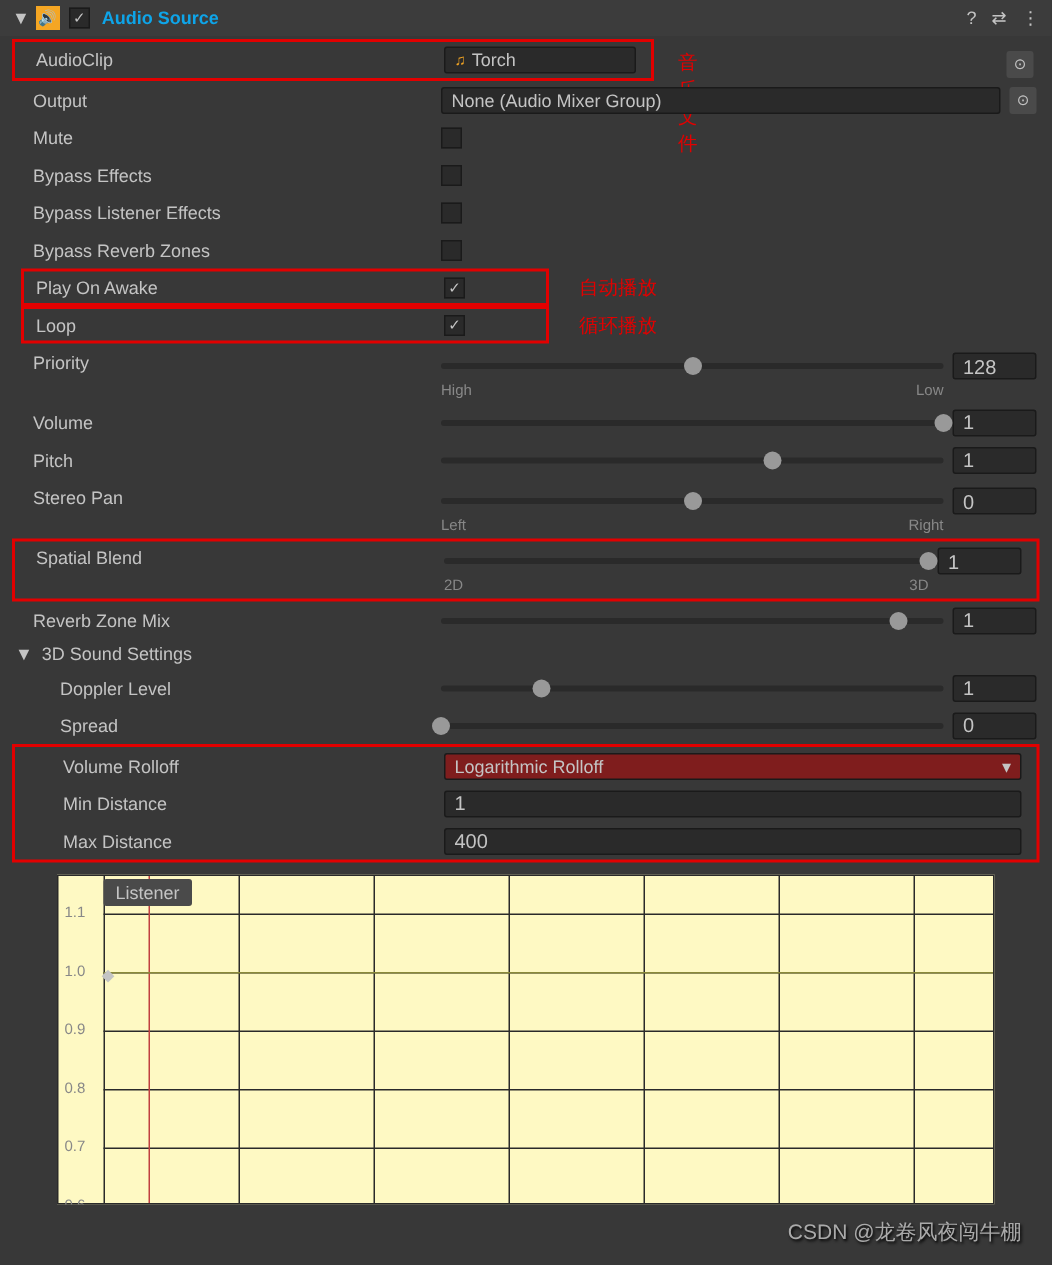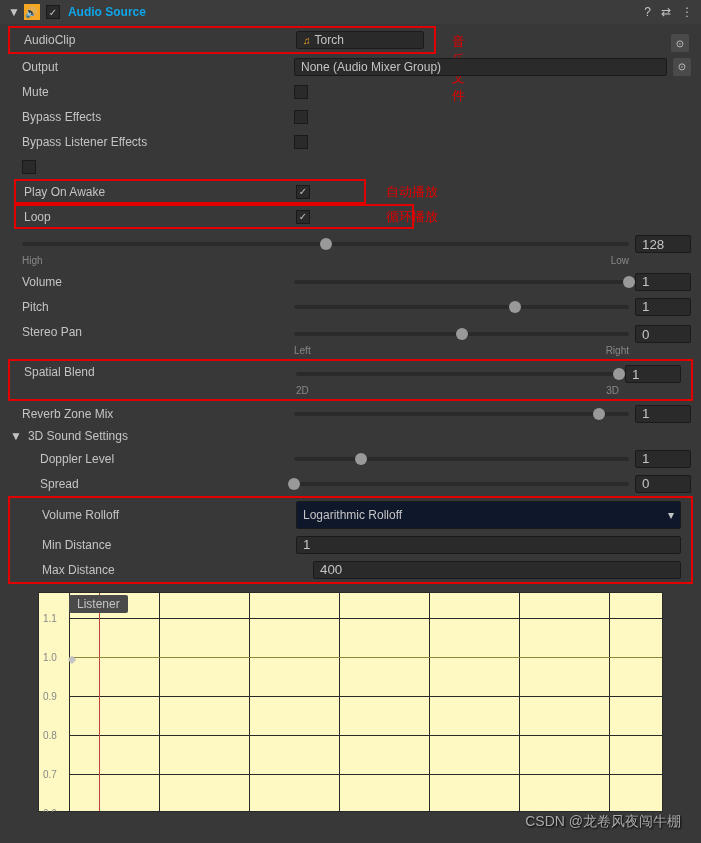--- a/index.html
+++ b/index.html
@@ -17,21 +17,21 @@
 .object-field .note { color: #f5a623; font-size: 10px; }
 .target-btn { width: 18px; height: 18px; background: #4a4a4a; border-radius: 2px; display: flex; align-items: center; justify-content: center; font-size: 10px; }
 .checkbox-small { width: 14px; height: 14px; background: #2a2a2a; border: 1px solid #1a1a1a; display: flex; align-items: center; justify-content: center; }
 .check { color: #c4c4c4; font-size: 10px; }
 .slider-wrap { flex: 1; display: flex; align-items: center; gap: 6px; }
 .slider-track { flex: 1; height: 4px; background: #2a2a2a; border-radius: 2px; position: relative; }
 .slider-thumb { position: absolute; width: 12px; height: 12px; background: #999; border-radius: 50%; top: -4px; transform: translateX(-50%); }
 .slider-labels { display: flex; justify-content: space-between; font-size: 10px; color: #888; margin-top: 2px; }
 .number-input { width: 56px; background: #2a2a2a; border: 1px solid #1a1a1a; border-radius: 2px; padding: 2px 6px; color: #c4c4c4; text-align: left; height: 18px; }
 .text-input { flex: 1; background: #2a2a2a; border: 1px solid #1a1a1a; border-radius: 2px; padding: 2px 6px; color: #c4c4c4; height: 18px; }
-.dropdown { flex: 1; background: #0f172a; border: 1px solid #1a1a1a; border-radius: 2px; padding: 2px 6px; color: #c4c4c4; height: 28px; display: flex; justify-content: space-between; align-items: center; }
+.dropdown { flex: 1; background: #7f1d1d; border: 1px solid #1a1a1a; border-radius: 2px; padding: 2px 6px; color: #c4c4c4; height: 18px; display: flex; justify-content: space-between; align-items: center; }
 .highlight-red { border: 2px solid #e20000; }
 .annotation { color: #e20000; position: absolute; font-size: 13px; }
 .section-header { display: flex; align-items: center; padding: 3px 10px; }
 .section-header .foldout { margin-right: 6px; }
 .indent { padding-left: 40px; }
 .indent .prop-label { width: 254px; }
 .graph-area { position: relative; margin: 8px 38px 0 38px; height: 220px; background: #fef9c3; border: 1px solid #2a2a2a; }
 .graph-label { position: absolute; background: #4a4a4a; padding: 2px 8px; border-radius: 2px; top: 2px; left: 30px; z-index: 2; }
 .graph-grid { position: absolute; inset: 0; }
 .graph-vline { position: absolute; top: 0; bottom: 0; width: 1px; background: #2a2a2a; }
@@ -97,50 +97,52 @@
 </div>
 
 <div class="prop-row">
   <div class="prop-label">Bypass Listener Effects</div>
   <div class="prop-value">
       <div class="checkbox-small"></div>
     </div>
 </div>
 
 <div class="prop-row">
+  <div class="prop-label">Bypass Reverb Zones</div>
   <div class="prop-value">
       <div class="checkbox-small"></div>
     </div>
 </div>
 
 <div style="position:relative;">
   <div class="prop-row highlight-red" style="margin:0 0 0 14px; padding-left:8px; width:352px;">
     <div class="prop-label">Play On Awake</div>
     <div class="prop-value">
         <div class="checkbox-small">
           <span class="check">✓</span>
         </div>
       </div>
   </div>
   <span class="annotation" style="left:386px; top:4px;">自动播放</span>
 </div>
 
 <div style="position:relative;">
-  <div class="prop-row highlight-red" style="margin:0 0 0 14px; padding-left:8px; width:400px;">
+  <div class="prop-row highlight-red" style="margin:0 0 0 14px; padding-left:8px; width:352px;">
     <div class="prop-label">Loop</div>
     <div class="prop-value">
         <div class="checkbox-small">
           <span class="check">✓</span>
         </div>
       </div>
   </div>
   <span class="annotation" style="left:386px; top:4px;">循环播放</span>
 </div>
 
 <div class="prop-row" style="align-items:flex-start; padding-top:6px;">
+  <div class="prop-label">Priority</div>
   <div class="slider-area">
     <div class="slider-wrap">
       <div class="slider-track">
           <div class="slider-thumb" style="left:50%;"></div>
         </div>
       <input class="number-input" value="128" style="">
     </div>
     <div class="slider-labels">
         <span>High</span>
         <span style="margin-right:62px;">Low</span>
@@ -240,21 +242,21 @@
     <div class="prop-label">Volume Rolloff</div>
     <div class="dropdown">
       <span>Logarithmic Rolloff</span>
       <span>▾</span>
     </div>
   </div>
   <div class="prop-row indent" style="padding-left:32px;">
     <div class="prop-label">Min Distance</div>
     <input class="text-input" value="1" style="">
   </div>
-  <div class="prop-row indent" style="padding-left:32px;gap:17px;">
+  <div class="prop-row indent" style="padding-left:32px;">
     <div class="prop-label">Max Distance</div>
     <input class="text-input" value="400" style="">
   </div>
 </div>
 
 <div class="graph-area">
   <div class="graph-label">Listener</div>
   <div class="graph-grid">
     <div class="graph-vline" style="left:30px;"></div>
     <div class="graph-vline" style="left:120px;"></div>

